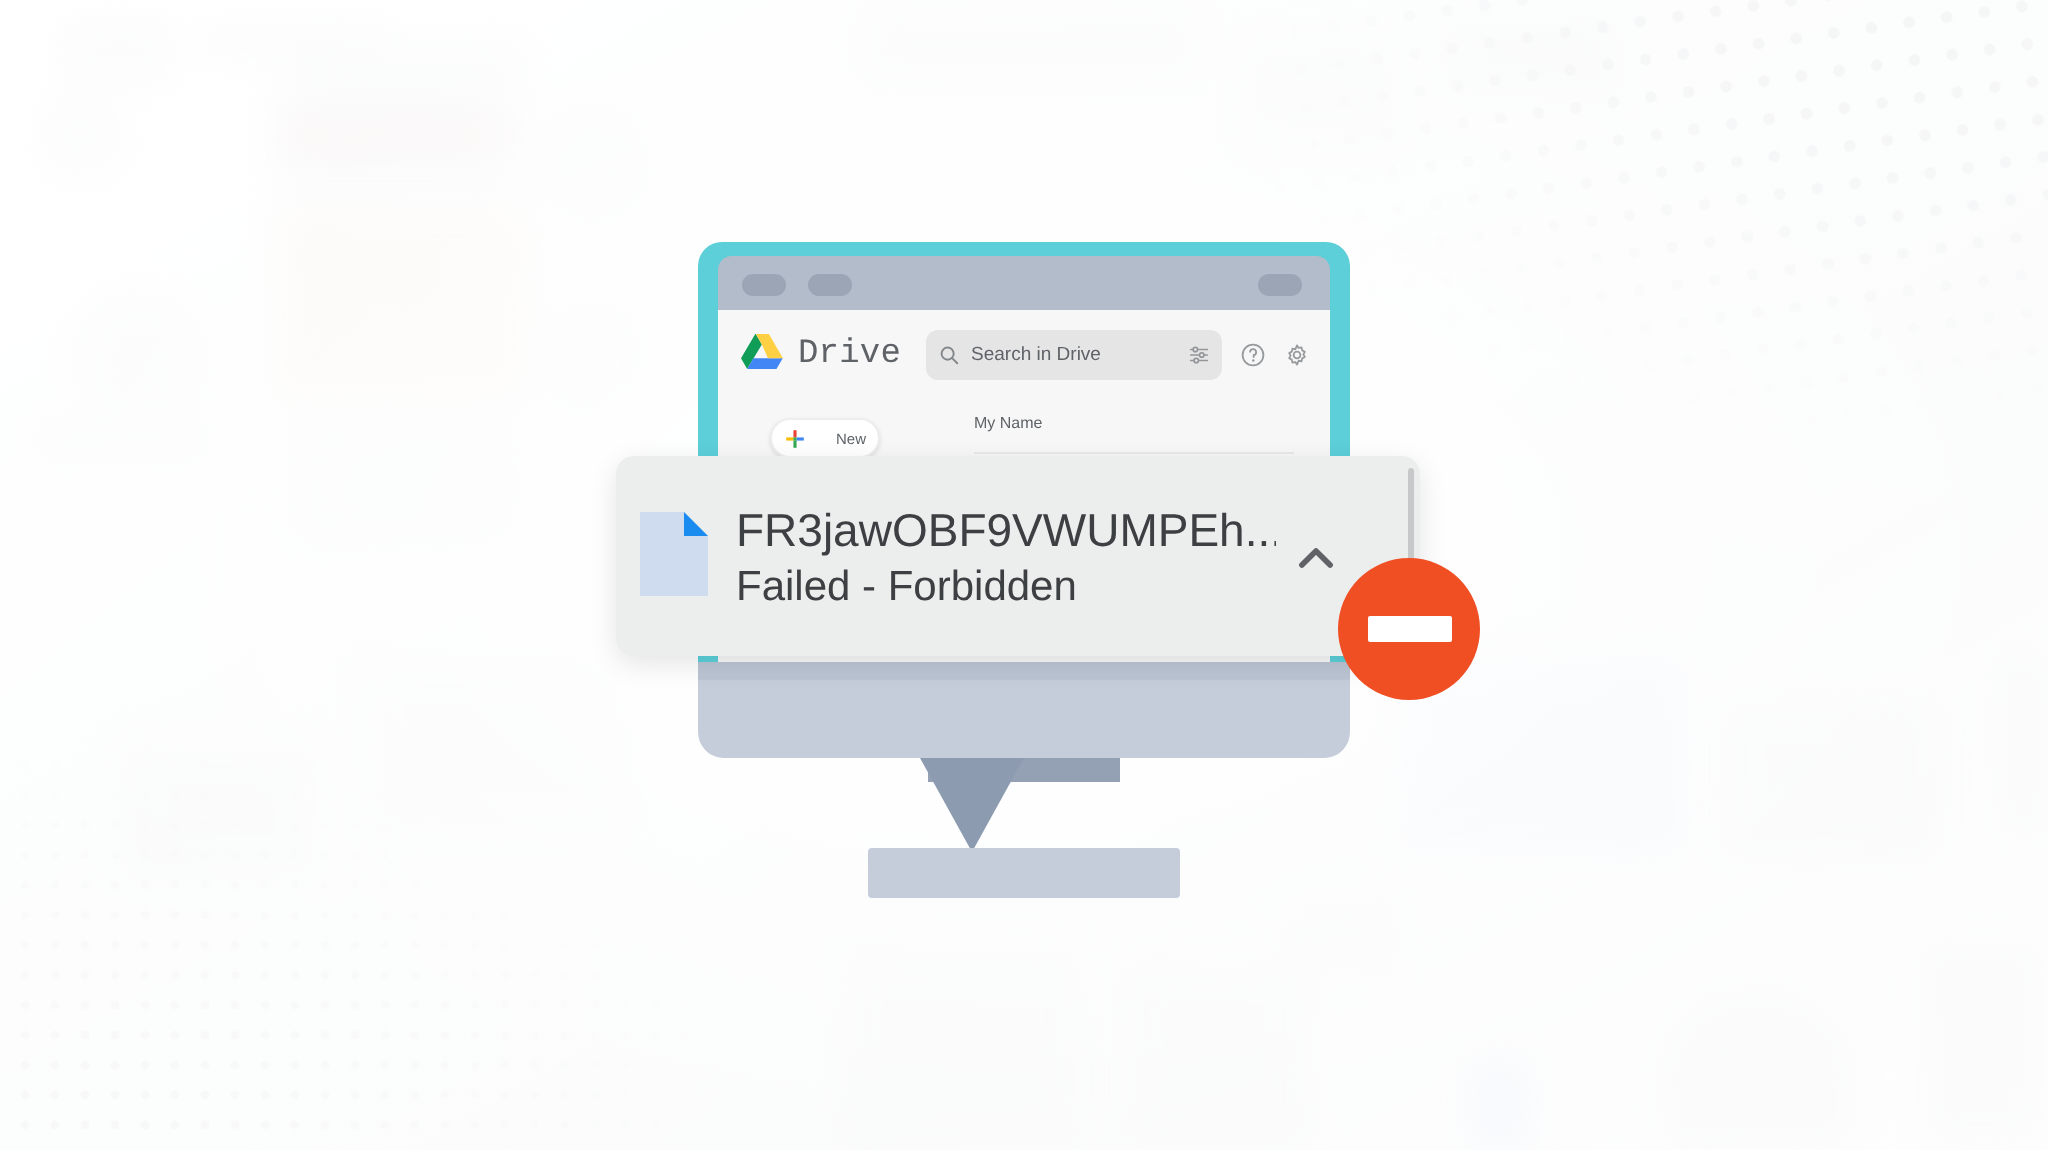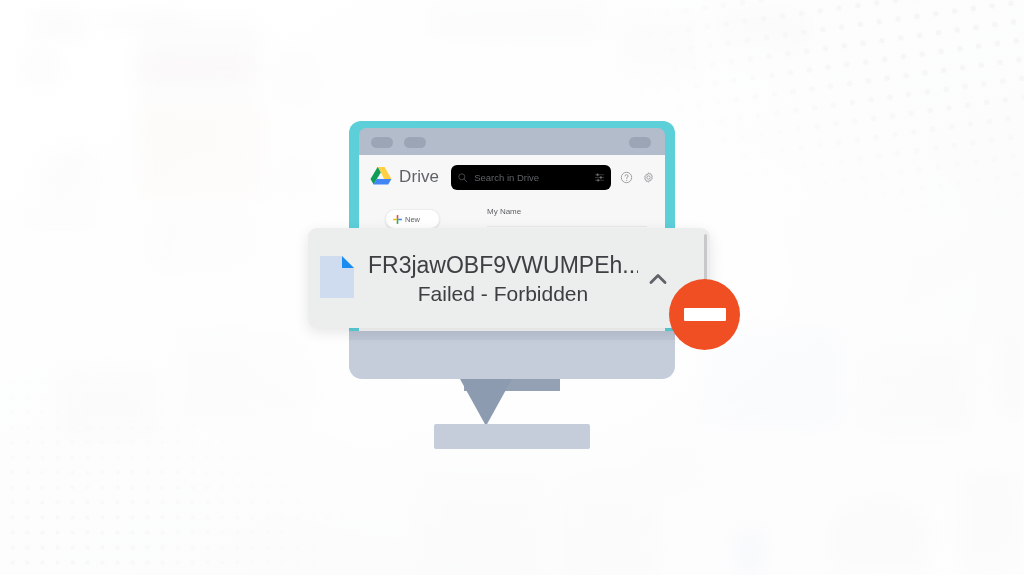--- a/index.html
+++ b/index.html
@@ -145,26 +145,27 @@
     width: 22px;
     height: 20px;
     flex: 0 0 auto;
   }
   .drive-word {
     font-size: 17px;
     color: #5f6368;
     margin-left: 7px;
     letter-spacing: 0.1px;
     white-space: nowrap;
+    font-family: Liberation Mono, monospace;
   }
   .search-box {
     margin-left: 12px;
     flex: 1 1 auto;
     height: 25px;
-    background: #000000;
+    background: #e5e5e5;
     border-radius: 6px;
     display: flex;
     align-items: center;
     padding: 0 6px;
     box-sizing: border-box;
     min-width: 0;
   }
   .search-icon {
     width: 11px; height: 11px;
     flex: 0 0 auto;
@@ -205,21 +206,21 @@
     border-radius: 11px;
     display: flex;
     align-items: center;
     box-shadow: 0 1px 2px rgba(60,64,67,0.14);
     box-sizing: border-box;
   }
   .plus-icon { width: 11px; height: 11px; margin-left: 6px; flex: 0 0 auto; }
   .new-label {
     font-size: 7.5px;
     color: #5f6368;
-    margin-left: 2px;
+    margin-left: 15px;
   }
   .crumb {
     position: absolute;
     left: 128px;
     top: 8px;
     font-size: 8px;
     color: #5f6368;
   }
   .crumb-rule {
     position: absolute;
@@ -315,21 +316,20 @@
     color: #3c4043;
     line-height: 30px;
     white-space: nowrap;
     overflow: hidden;
   }
   .toast-status {
     font-size: 21px;
     color: #3c4043;
     line-height: 28px;
     white-space: nowrap;
-    text-align: center;
   }
   .toast-chevron {
     position: absolute;
     left: 645px;
     top: 266px;
     width: 26px;
     height: 26px;
   }
   .toast-scroll {
     position: absolute;

